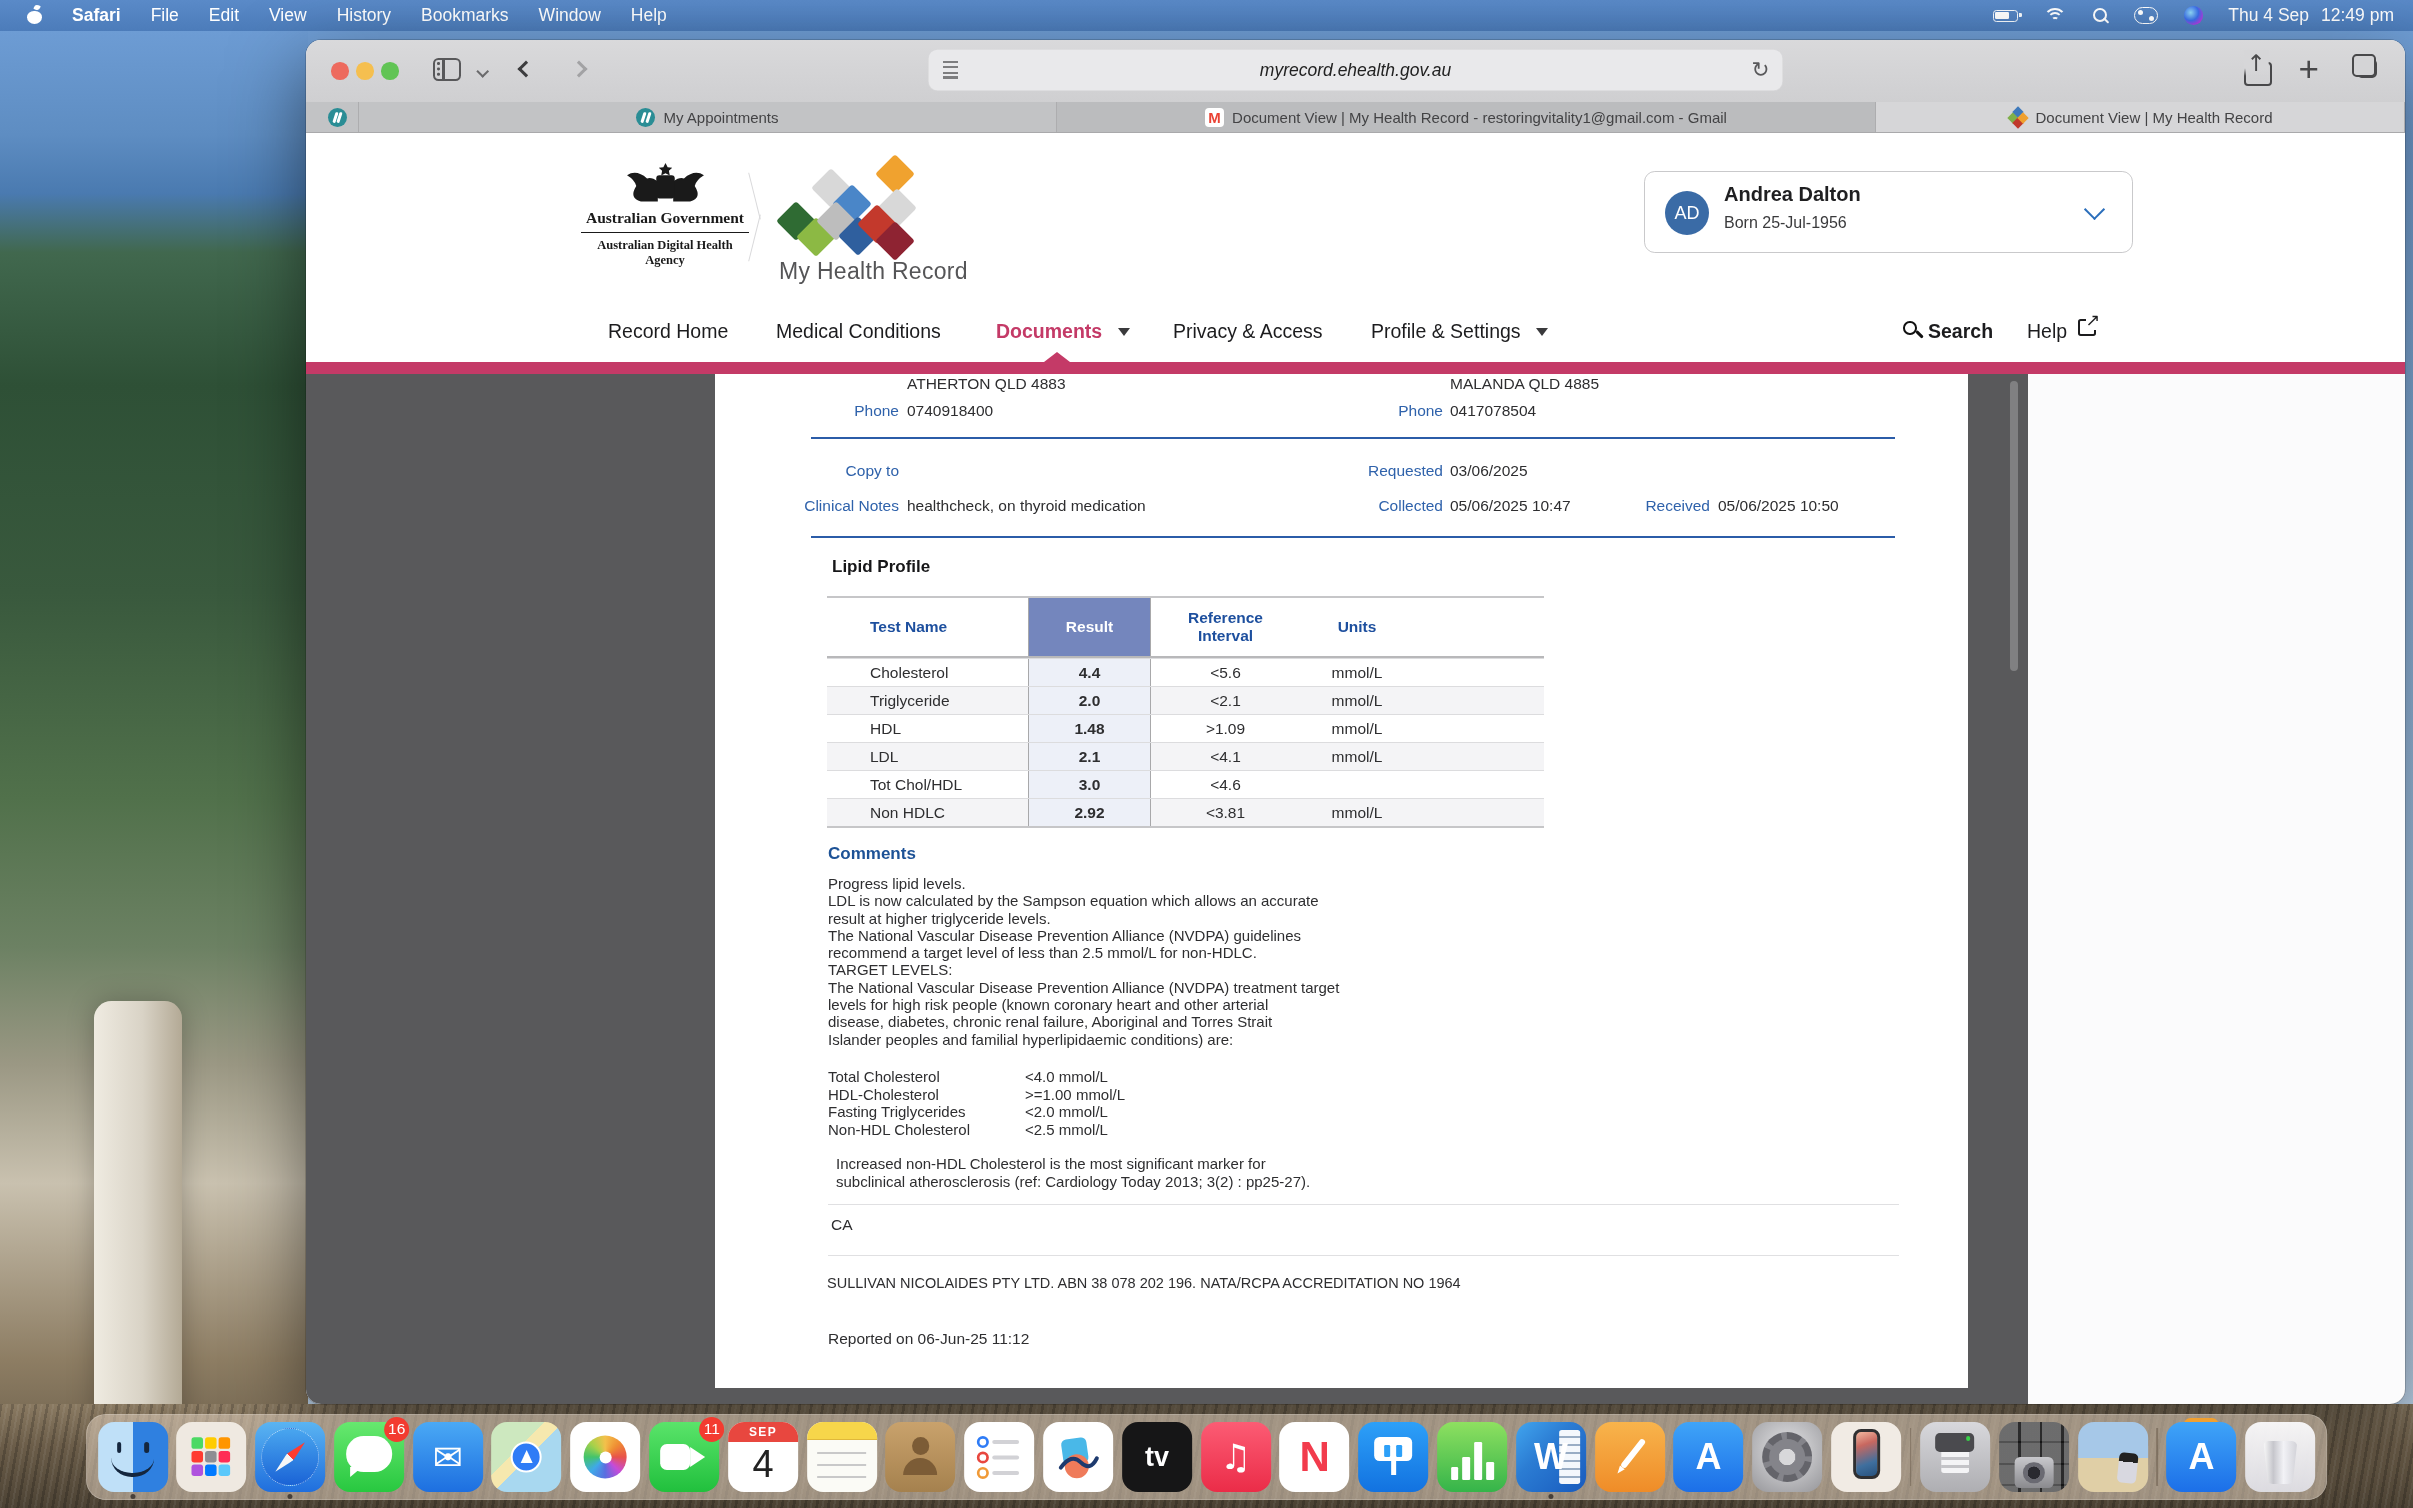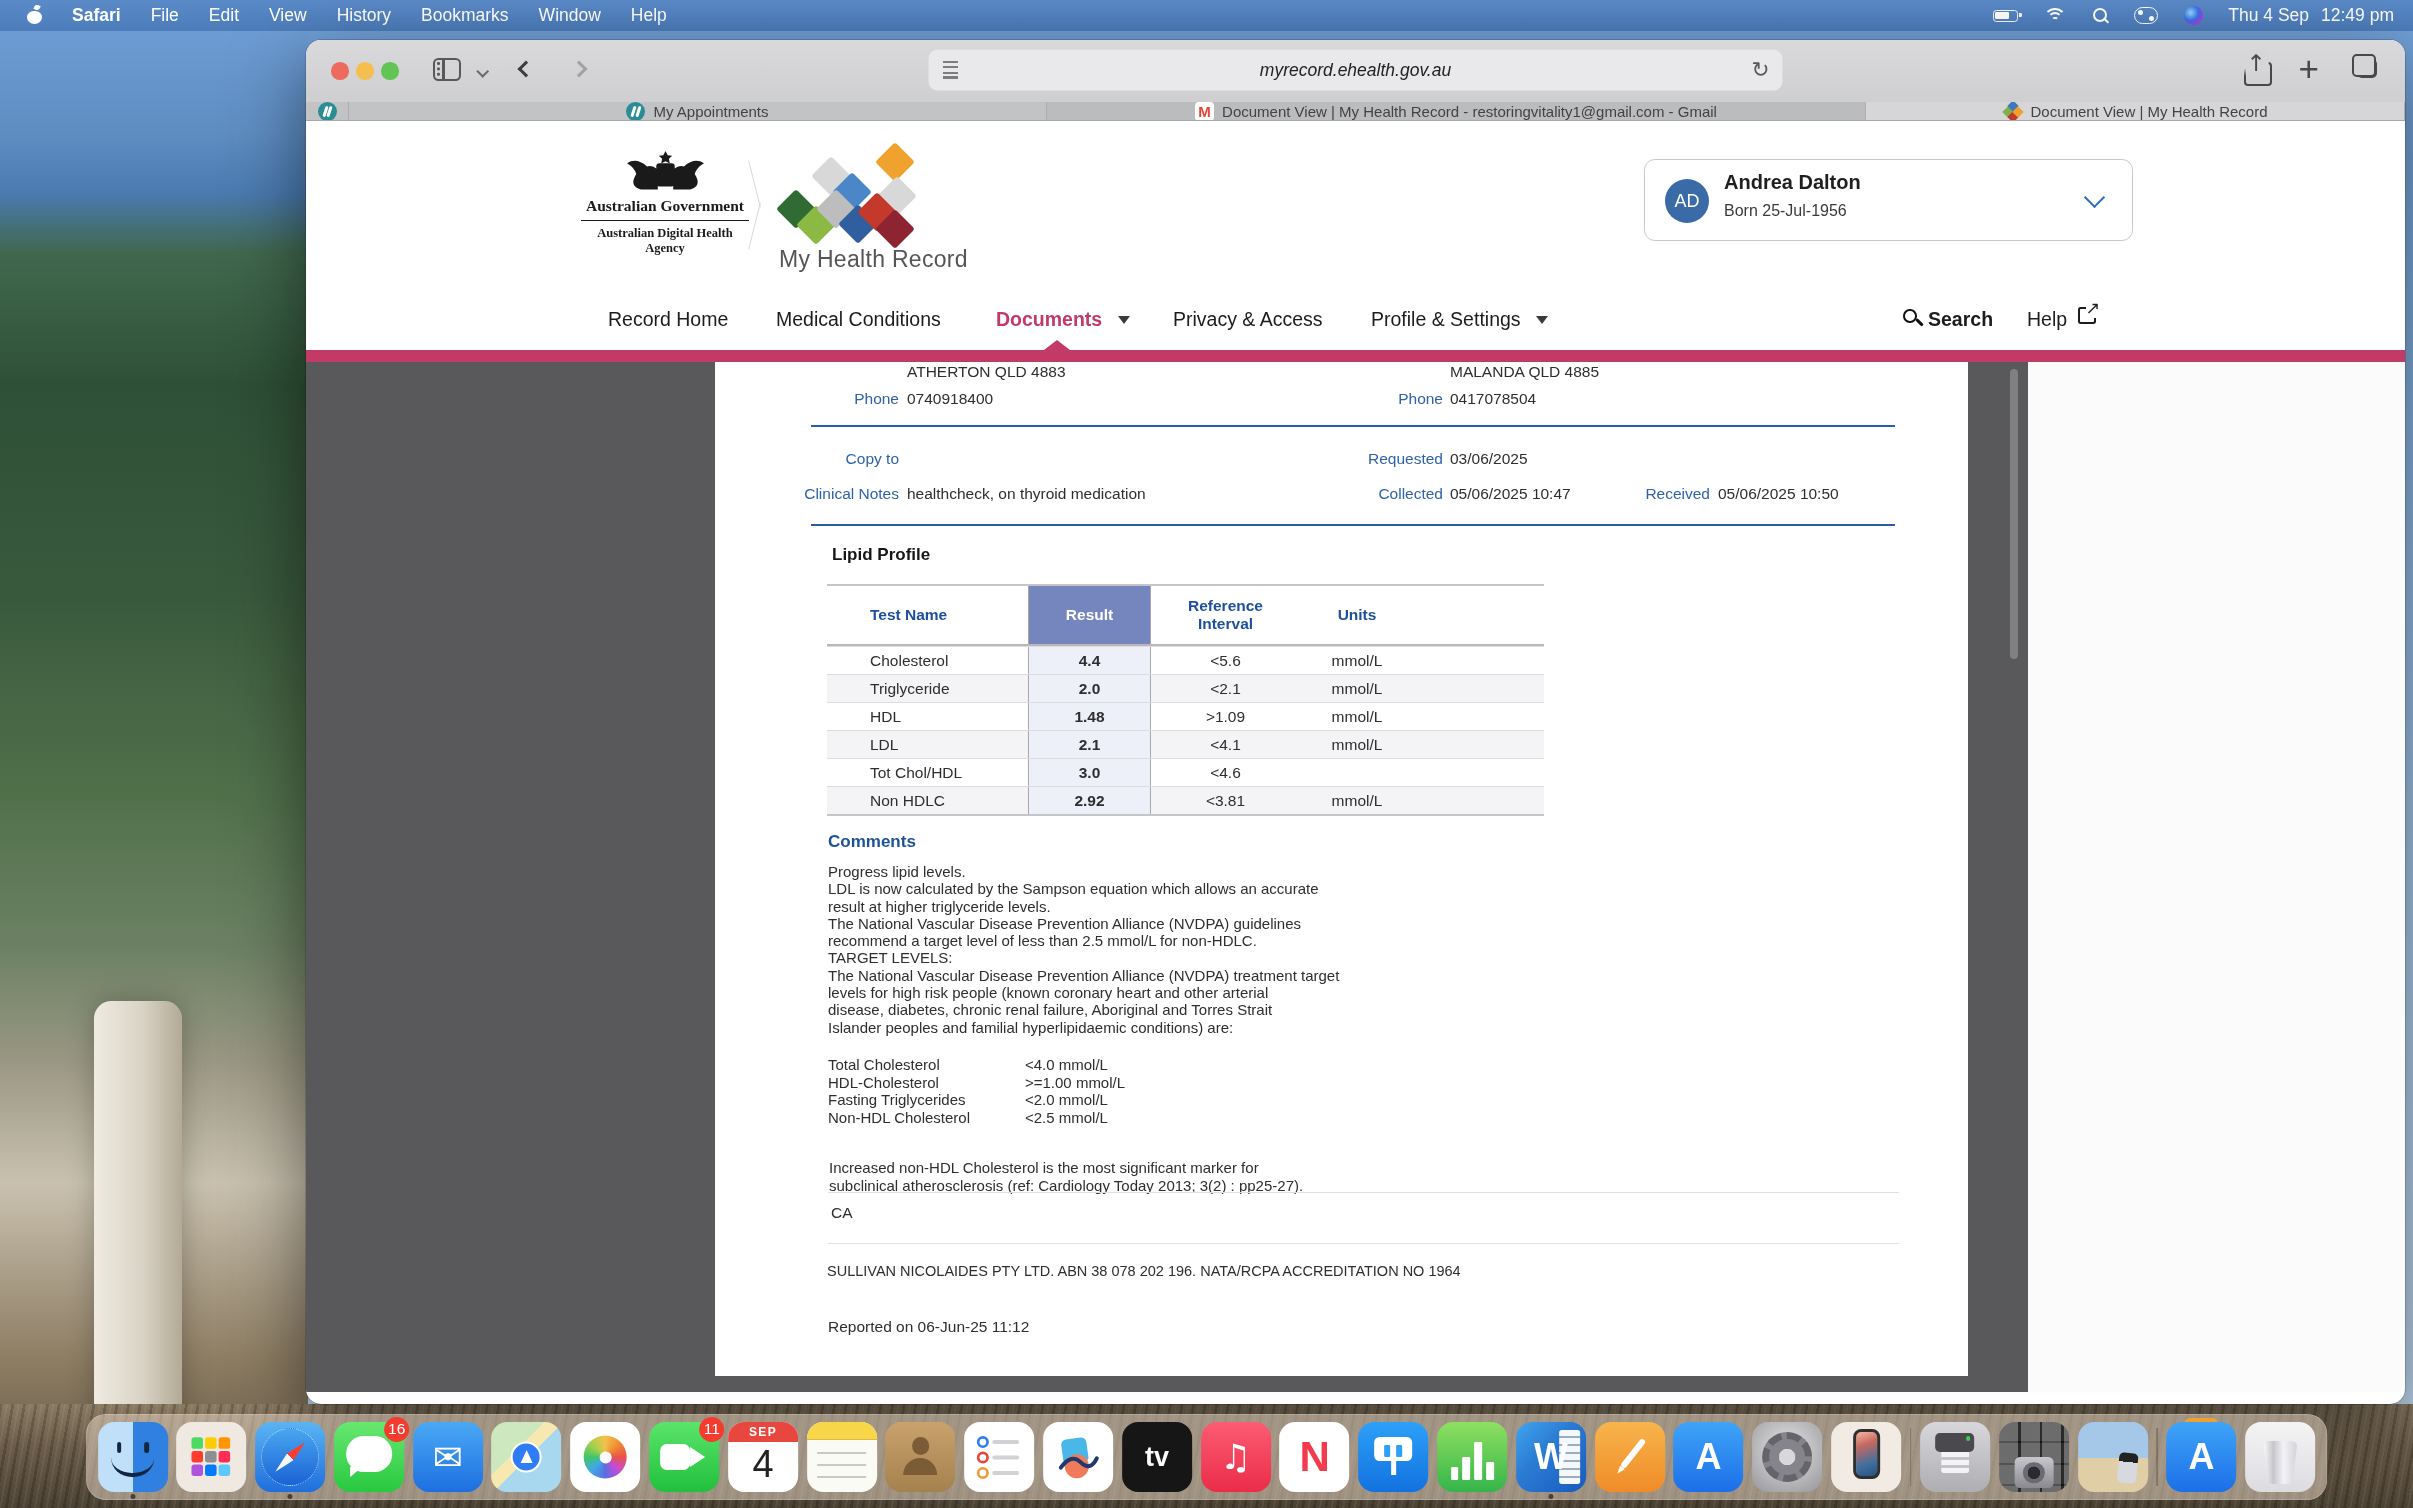--- a/index.html
+++ b/index.html
@@ -70,21 +70,21 @@
     background:linear-gradient(180deg,#6a6a6c 0 2px,transparent 2px 5.4px,#6a6a6c 5.4px 7.4px,transparent 7.4px 10.8px,#6a6a6c 10.8px 12.8px,transparent 12.8px 15.5px,#6a6a6c 15.5px 17.5px); width:15px; opacity:.85; }
   .reload-ico { position:absolute; right:13.5px; top:8px; font-size:21.5px; color:#58585a; font-family:"DejaVu Sans",sans-serif; }
   .share-ico { position:absolute; left:1938px; top:15px; width:24px; height:31px; }
   .share-ico::before { content:""; position:absolute; left:0; bottom:0; width:24px; height:20px; border:2.4px solid #48484a; border-radius:4px; }
   .share-ico::after { content:"↑"; position:absolute; left:50%; transform:translateX(-50%); top:-5.4px; font-size:23px; color:#48484a; background:linear-gradient(180deg,#d6d6d8 70%,transparent); padding:0 2.7px; font-family:"DejaVu Sans",sans-serif; }
   .plus-ico { position:absolute; left:1992px; top:9.4px; font-size:35px; font-weight:300; color:#48484a; }
   .tabs-ico { position:absolute; left:2051px; top:19px; width:20px; height:19px; border:2.4px solid #48484a; border-radius:4.7px; }
   .tabs-ico::before { content:""; position:absolute; left:-6.7px; top:-6.7px; width:20px; height:19px; border:2.4px solid #48484a; border-radius:4.7px; background:#d4d4d6; }
 
   
-  .tabbar { position:relative; height:19px; background:#c2c3c5; display:flex; border-bottom:0.7px solid #a9a9ab; font-size:15px; color:#434345; }
+  .tabbar { position:relative; height:31px; background:#c2c3c5; display:flex; border-bottom:0.7px solid #a9a9ab; font-size:15px; color:#434345;padding-left:10px; }
   .tab { display:flex; align-items:center; justify-content:center; gap:8px; border-right:0.7px solid #adadaf; overflow:hidden; white-space:nowrap; }
   .tab-pinned { width:43px; }
   .tab-appts { width:698px; }
   .tab-gmail { width:819px; background:#bbbcbe; }
   .tab-active { flex:1; background:#d6d6d8; }
   .tab-label { max-width:82%; overflow:hidden; text-overflow:ellipsis; }
   .tealfav { position:relative; width:19px; height:19px; border-radius:50%; background:#2a8d95; flex:0 0 auto; }
   .tealfav::before, .tealfav::after { content:""; position:absolute; top:4px; width:2.7px; height:10.8px; background:#fff; border-radius:1.3px; transform:rotate(18deg); }
   .tealfav::before { left:6px; } .tealfav::after { left:10.8px; }
   .gmailfav { width:19px; height:19px; border-radius:4px; background:#fff; color:#ea4335; font-weight:bold; font-size:15px; display:flex; align-items:center; justify-content:center; flex:0 0 auto; }
@@ -153,21 +153,21 @@
   .th { color:#1d4f9e; font-weight:bold; text-align:center; line-height:18px; }
   .th.c-name { text-align:left; }
   .th-result { background:#7486bd; color:#fff; font-weight:bold; }
 
   .cm-title { position:absolute; left:113px; top:470px; font-size:17px; font-weight:bold; color:#1d5296; }
   .preline { white-space:pre-line; }
   .cm-text { position:absolute; left:113px; top:501px; width:646px; line-height:17.3px; font-size:15px; }
   .tg-block { position:absolute; left:113px; top:694px; line-height:17.5px; font-size:15px; }
   .tg-row { display:flex; height:17.5px; }
   .tg-name { width:197px; }
-  .cl-text { position:absolute; left:114px; top:781px; line-height:17.5px; font-size:15px;margin-top:16px; }
+  .cl-text { position:absolute; left:121px; top:781px; line-height:17.5px; font-size:15px; }
   .signoff { position:absolute; left:116px; top:842px; }
   .lab-line { position:absolute; left:112px; top:901px; font-size:14.5px; }
   .reported { position:absolute; left:113px; top:956px; }
 
   
   .dock { position:absolute; left:50%; transform:translateX(-50%); bottom:8px; height:86px; display:flex; align-items:center; gap:8.8px;
     padding:0 12px; border-radius:20px; background:rgba(226,209,192,.55); box-shadow:inset 0 0 0 0.7px rgba(255,255,255,.25); }
   .di { position:relative; width:70px; height:70px; border-radius:16px; flex:0 0 auto; }
   .di.running::after { content:""; position:absolute; left:50%; transform:translateX(-50%); bottom:-7.4px; width:5.4px; height:5.4px; border-radius:50%; background:#47403a; }
   .badge { position:absolute; top:-5.4px; right:-5.4px; min-width:25.6px; height:25.6px; border-radius:12.8px; background:#f33b30; color:#fff; font-size:15.5px; display:flex; align-items:center; justify-content:center; padding:0 4px; }

